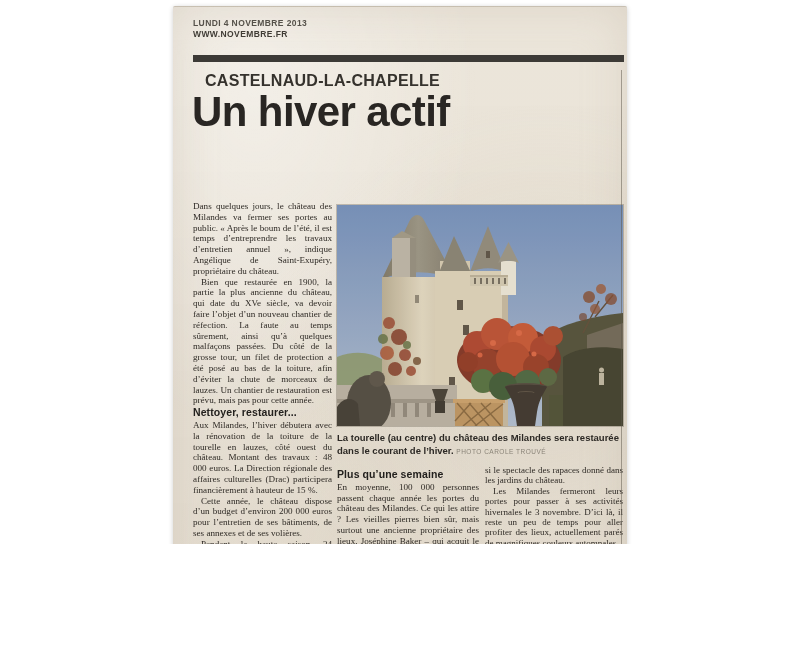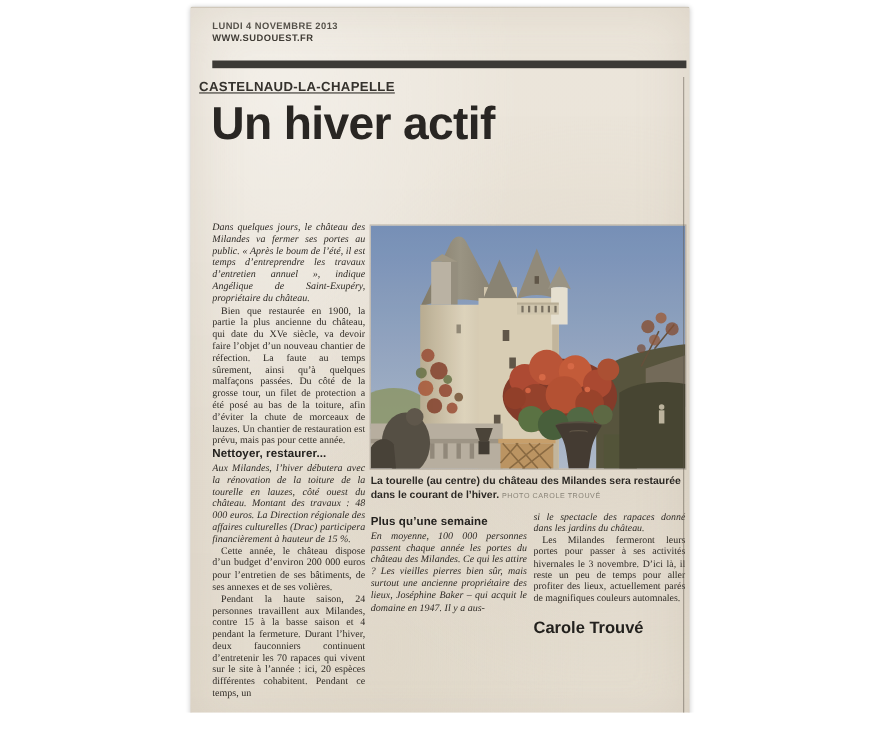--- a/index.html
+++ b/index.html
@@ -1,38 +1,38 @@
 <!DOCTYPE html>
 <html lang="fr"><head>
 <meta charset="utf-8">
 <style>
   html,body{margin:0;padding:0;}
-  .canvas{position:relative;width:800px;height:648px;background:#ffffff;overflow:hidden;
+  .canvas{position:relative;width:800px;height:544px;background:#ffffff;overflow:hidden;
           font-family:"Liberation Sans",sans-serif;}
   .paper{position:absolute;left:173px;top:6px;width:454px;height:661px;
          background-color:#e9e2d6;border-radius:2px;
          background-image:
            radial-gradient(ellipse at 18% 12%, rgba(255,255,255,.38), transparent 42%),
            radial-gradient(ellipse at 82% 55%, rgba(205,194,174,.28), transparent 52%),
            radial-gradient(ellipse at 40% 88%, rgba(214,204,186,.30), transparent 46%),
            linear-gradient(180deg, rgba(255,255,255,.12), rgba(195,185,166,.16));
          box-shadow:0 1px 5px rgba(0,0,0,.20), inset 0 0 46px rgba(178,166,146,.28);
          border-top:1px solid rgba(150,140,122,.35);}
   .mh{position:absolute;left:20px;top:11px;color:#4a4742;line-height:11px;}
   .mh-date{font-size:8.5px;font-weight:700;letter-spacing:.4px;color:#55514a;}
   .mh-site{font-size:8.5px;font-weight:800;letter-spacing:.4px;color:#403c36;}
   .topbar{position:absolute;left:20px;top:48px;width:431px;height:7px;background:#3c3a36;}
-  .kicker{position:absolute;left:8px;top:65px;font-size:12px;font-weight:700;
-          letter-spacing:.3px;color:#35322d;text-decoration:underline;}
+  .kicker{position:absolute;left:32px;top:65px;font-size:16px;font-weight:700;
+          letter-spacing:.3px;color:#35322d;}
   .headline{position:absolute;left:19px;top:82px;margin:0;font-size:42px;line-height:46px;
             font-weight:700;letter-spacing:-.6px;color:#292623;text-align:center;}
   .col{position:absolute;font-family:"Liberation Serif",serif;font-size:9.1px;line-height:10.8px;
        color:#2e2a25;text-align:justify;overflow:hidden;}
   .col p{margin:0;text-indent:8px;}
-  .col p.noind{text-indent:0;font-style:italic;}
+  .col p.noind{text-indent:0;}
   .col h3{margin:1px 0 2px 0;font-family:Liberation Sans, sans-serif;font-size:10.5px;
           color:#23211e;letter-spacing:.1px;}
   .col1{left:20px;top:194px;width:139px;height:450px;}
   .col2{left:164px;top:461px;width:142px;height:186px;}
   .col3{left:312px;top:458px;width:138px;height:192px;line-height:10.4px;font-size:9px;}
   .prat{font-family:"Liberation Sans",sans-serif;font-weight:700;font-size:9px;color:#23211e;}
   .byline{margin-top:18px;font-family:"Liberation Sans",sans-serif;font-weight:700;
           font-size:15px;color:#23211e;}
   .photo{position:absolute;left:164px;top:198px;width:286px;height:221px;margin:0;
          outline:1px solid rgba(70,60,45,.28);}
@@ -45,21 +45,21 @@
   .vrule{position:absolute;left:448px;top:63px;width:1px;height:588px;background:rgba(92,86,74,.5);}
 </style>
 </head>
 <body>
 
 <div class="canvas">
   <div class="paper">
 
     <div class="mh">
       <div class="mh-date">LUNDI 4 NOVEMBRE 2013</div>
-      <div class="mh-site">WWW.SUDOUEST.FR</div>
+      <div class="mh-site">WWW.NOVEMBRE.FR</div>
     </div>
 
     <div class="topbar"></div>
 
     <div class="kicker">CASTELNAUD-LA-CHAPELLE</div>
 
     <h1 class="headline"><span>Un hiver actif</span><br></h1>
 
     <div class="col col1">
       <p class="noind">Dans quelques jours, le château des Milandes va fermer ses portes au public. « Après le boum de l’été, il est temps d’entreprendre les travaux d’entretien annuel », indique Angélique de Saint-Exupéry, propriétaire du château.</p>

